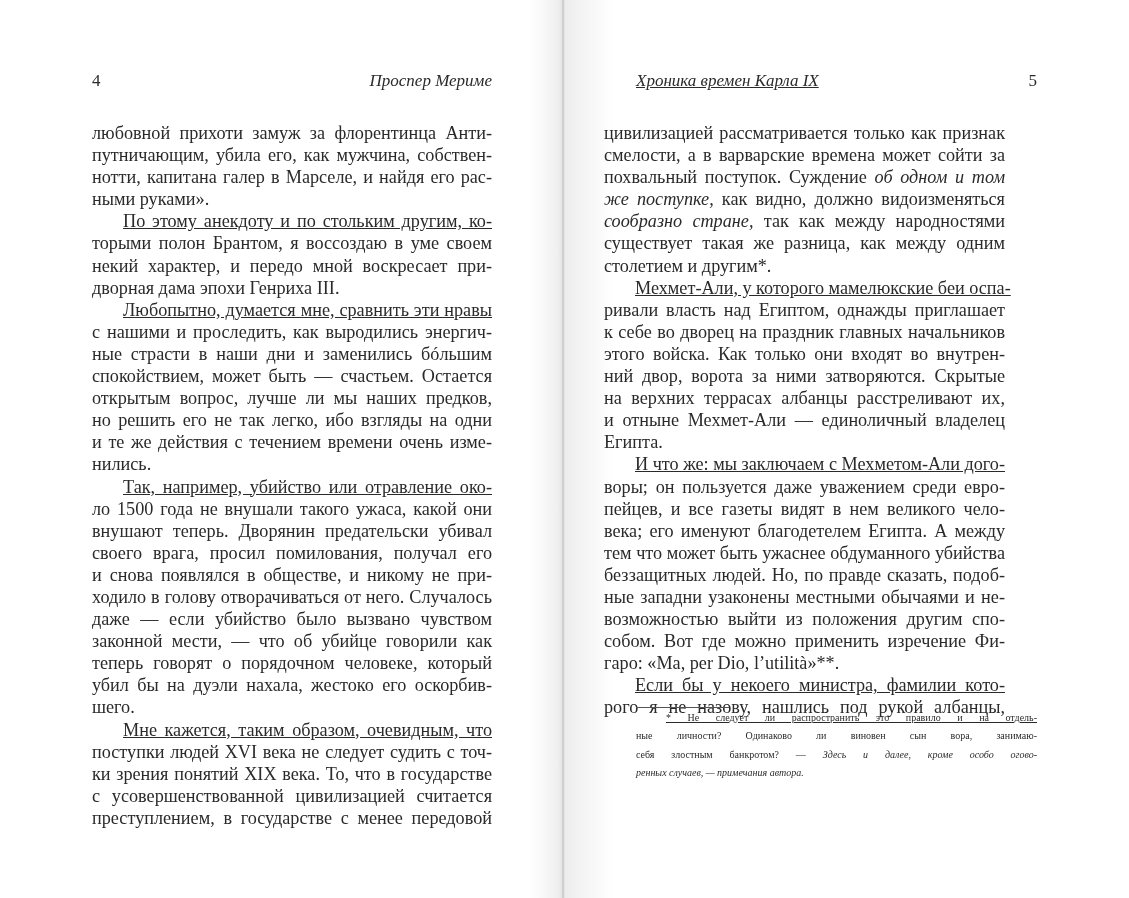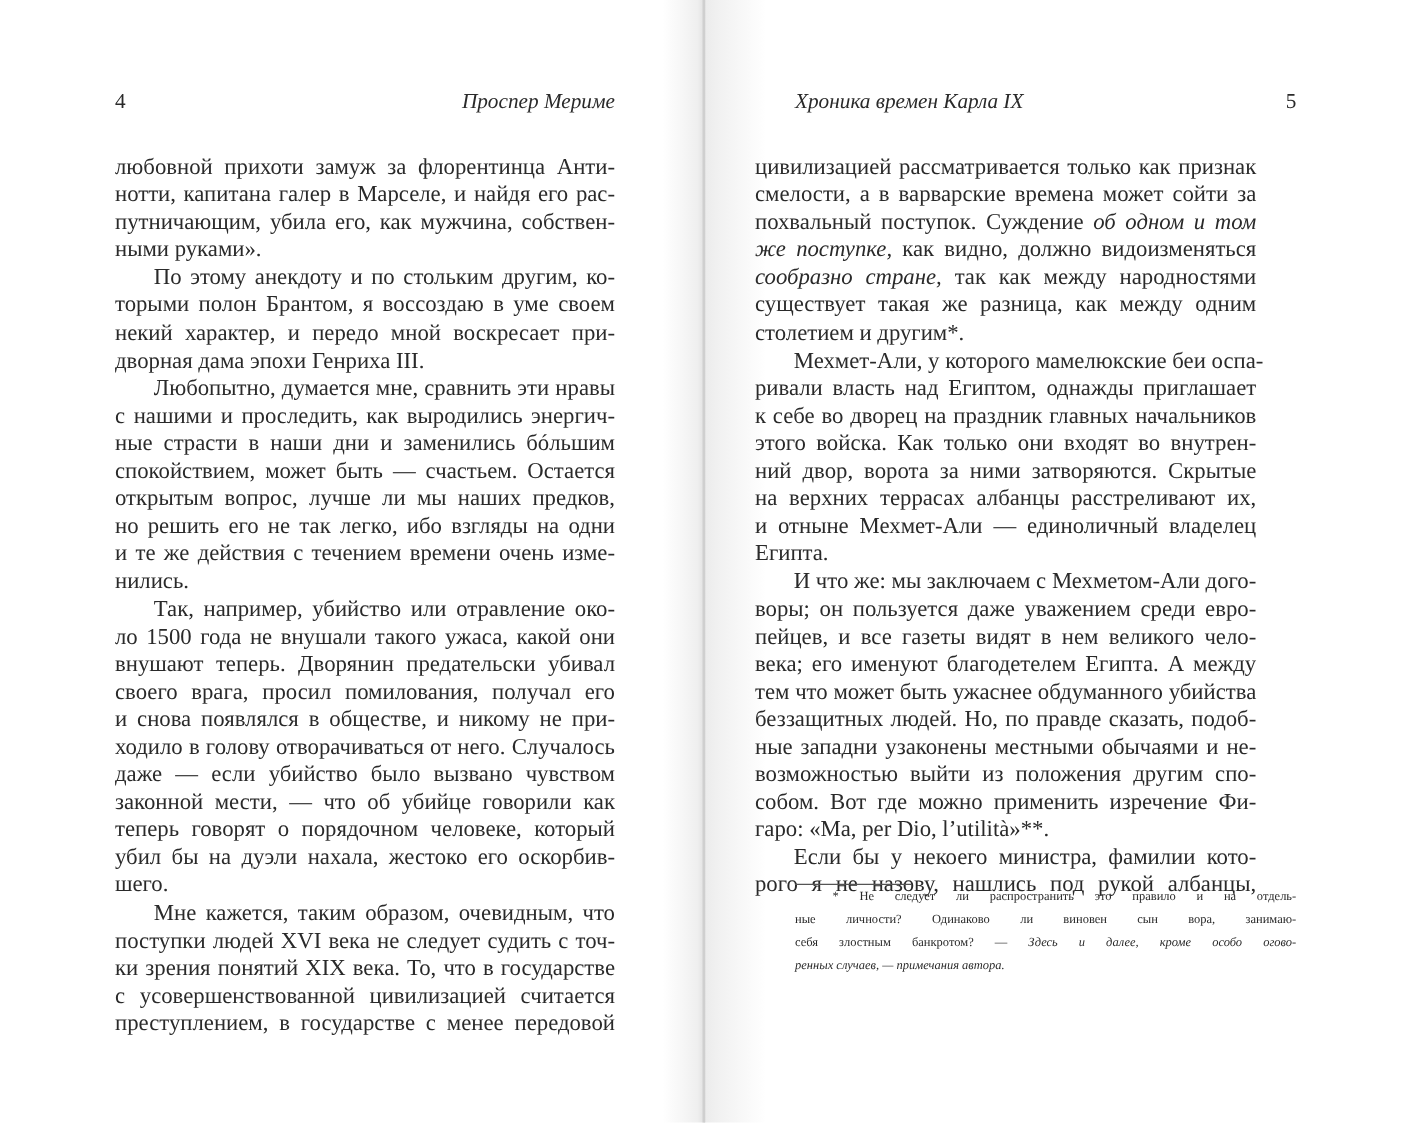--- a/index.html
+++ b/index.html
@@ -17,29 +17,29 @@
     background: linear-gradient(to right, #d0d0d0 0px, #ececec 2px, #f1f1f1 12px, #f7f7f7 28px, #ffffff 50px, #ffffff 566px); }
   .gutter-line { position: absolute; left: 562px; top: 0; width: 2px; height: 898px; background: #cfcfcf; }
 
   .header { position: absolute; top: 69px; font-size: 17px; height: 24px; line-height: 24px; }
   .left-header { left: 92px; width: 400px; }
   .right-header { left: 636px; width: 401px; }
   .header .num { position: absolute; top: 0; }
   .header .running { position: absolute; top: 0; font-style: italic; }
   .left-header .num { left: 0; }
   .left-header .running { right: 0; }
-  .right-header .running { left: 0; }
+  .right-header .running { left: 0; text-decoration: underline; }
   .right-header .num { right: 0; }
 
   .text { position: absolute; font-size: 18.2px; line-height: 22.1px; text-align: justify; }
   .left-text { left: 92px; top: 122px; width: 400px; }
   .right-text { left: 604px; top: 122px; width: 401px; }
   .line { display: block; height: 22.1px; white-space: nowrap; text-align: justify; text-align-last: justify; }
   .line.last { text-align-last: left; }
-  .line.indent { padding-left: 31px; }
+  .line.indent { padding-left: 31px; text-decoration: underline; }
   i, .it { font-style: italic; }
 
   .fn-rule { position: absolute; left: 636px; top: 707px; width: 93px; height: 1px; background: #555; }
   .footnotes { position: absolute; left: 636px; top: 709px; width: 401px; font-size: 10px; line-height: 18.3px; }
   .footnotes .line { height: 18.3px; }
   .footnotes .indent { padding-left: 30px; }
   .footnotes .indent2 { padding-left: 20px; }
 </style>
 </head>
 <body>
@@ -49,22 +49,22 @@
   <div class="page page-right"></div>
   <div class="gutter-line"></div>
 
   <div class="header left-header">
     <span class="num">4</span>
     <span class="running">Проспер Мериме</span>
   </div>
 
   <div class="text left-text">
     <span class="line">любовной прихоти замуж за флорентинца Анти-</span>
+    <span class="line">путничающим, убила его, как мужчина, собствен-</span>
     <span class="line">нотти, капитана галер в Марселе, и найдя его рас-</span>
-    <span class="line">путничающим, убила его, как мужчина, собствен-</span>
     <span class="line last">ными руками».</span>
     <span class="line indent">По этому анекдоту и по стольким другим, ко-</span>
     <span class="line">торыми полон Брантом, я воссоздаю в уме своем</span>
     <span class="line">некий характер, и передо мной воскресает при-</span>
     <span class="line last">дворная дама эпохи Генриха III.</span>
     <span class="line indent">Любопытно, думается мне, сравнить эти нравы</span>
     <span class="line">с нашими и проследить, как выродились энергич-</span>
     <span class="line">ные страсти в наши дни и заменились бóльшим</span>
     <span class="line">спокойствием, может быть — счастьем. Остается</span>
     <span class="line">открытым вопрос, лучше ли мы наших предков,</span>

